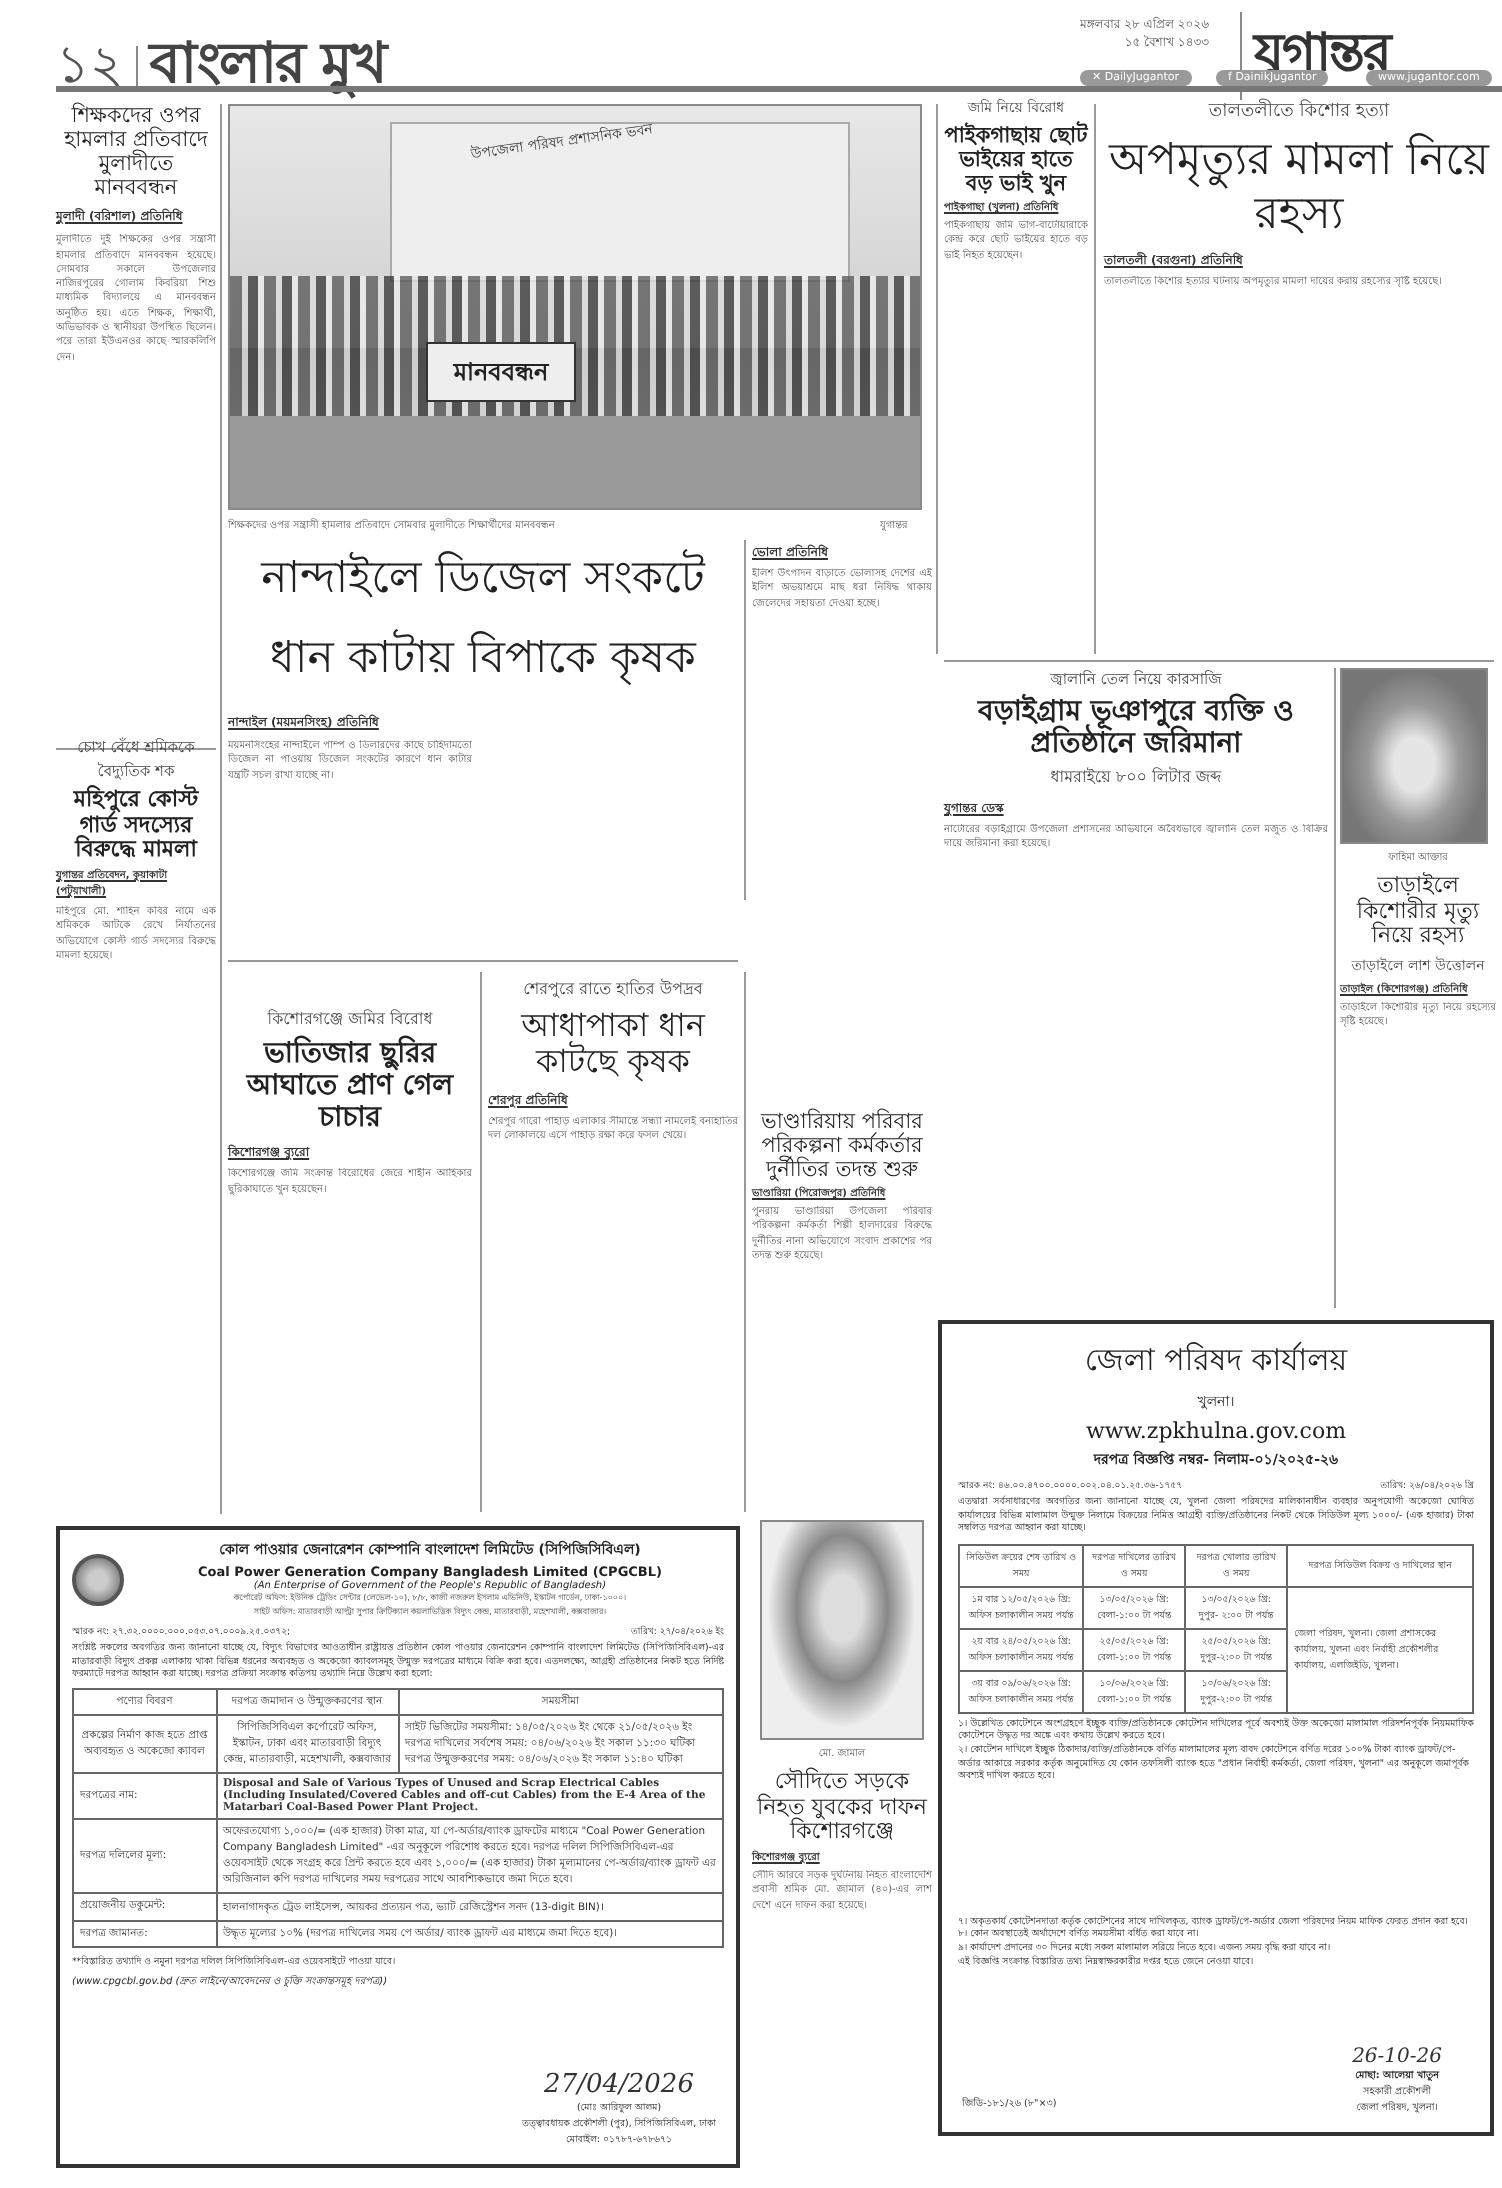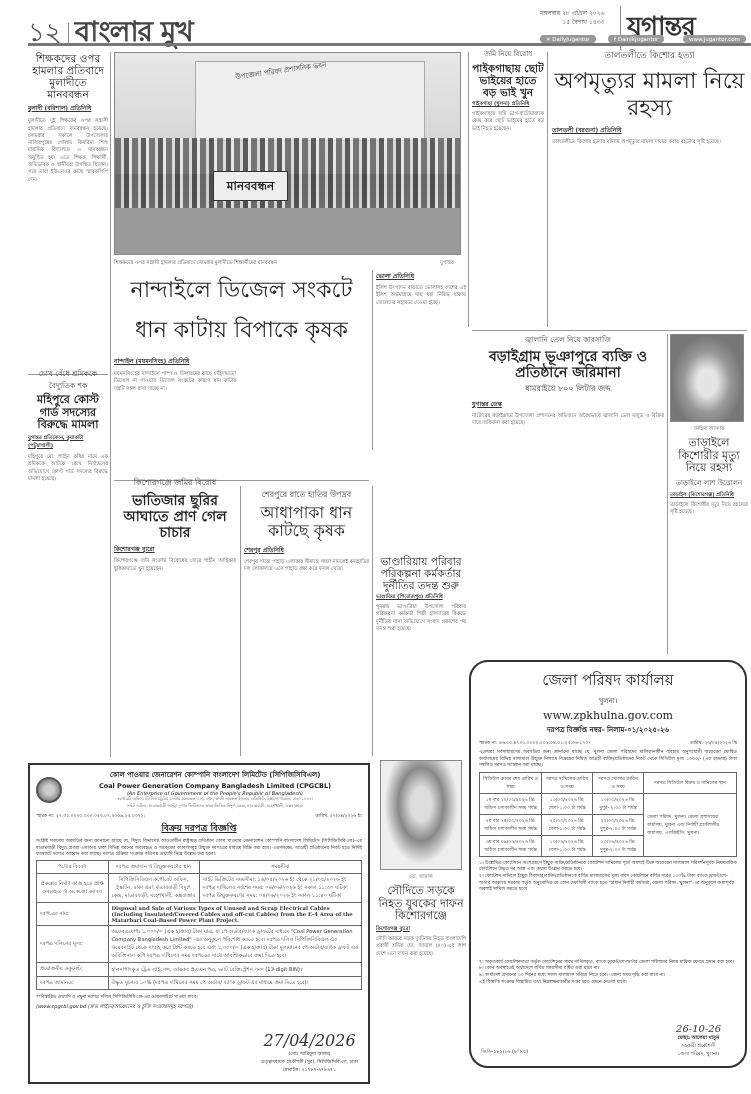--- a/index.html
+++ b/index.html
@@ -80,21 +80,21 @@
   </div>
 </div>
 <div class="abs vrule" style="left:372px;top:270px;height:180px;"></div>
 
 <div class="abs" style="left:376px;top:268px;width:90px;">
   <div class="byline" style="margin-top:3px;">ভোলা প্রতিনিধি</div>
   <div class="text-block" style="height:208px;margin-top:2px;">ইলিশ উৎপাদন বাড়াতে ভোলাসহ দেশের এই ইলিশ অভয়াশ্রমে মাছ ধরা নিষিদ্ধ থাকায় জেলেদের সহায়তা দেওয়া হচ্ছে।</div>
 </div>
 <div class="abs hrule" style="left:114px;top:480px;width:255px;"></div>
 
-<div class="abs" style="left:114px;top:476px;width:122px;">
+<div class="abs" style="left:114px;top:503px;width:122px;">
   <div class="kicker" style="font-size:8px;">কিশোরগঞ্জে জমির বিরোধ</div>
   <div class="hd" style="font-size:14px;margin-top:3px;font-weight:bold;">ভাতিজার ছুরির আঘাতে প্রাণ গেল চাচার</div>
   <div class="byline" style="margin-top:4px;">কিশোরগঞ্জ ব্যুরো</div>
   <div class="text-block" style="height:160px;margin-top:2px;">কিশোরগঞ্জে জমি সংক্রান্ত বিরোধের জেরে শাহীন আহিকার ছুরিকাঘাতে খুন হয়েছেন।</div>
 </div>
 <div class="abs vrule" style="left:240px;top:486px;height:270px;"></div>
 
 <div class="abs" style="left:244px;top:488px;width:125px;">
   <div class="kicker" style="font-size:8px;">শেরপুরে রাতে হাতির উপদ্রব</div>
   <div class="hd" style="font-size:16px;margin-top:3px;">আধাপাকা ধান কাটছে কৃষক</div>
@@ -160,21 +160,20 @@
       <div style="font-size:6.5px;font-weight:bold;margin-top:1px;">Coal Power Generation Company Bangladesh Limited (CPGCBL)</div>
       <div style="font-size:5px;font-style:italic;">(An Enterprise of Government of the People's Republic of Bangladesh)</div>
       <div style="font-size:4px;color:#444;">কর্পোরেট অফিস: ইউনিক ট্রেডিং সেন্টার (লেভেল-১০), ৮/৮, কাজী নজরুল ইসলাম এভিনিউ, ইস্কাটন গার্ডেন, ঢাকা-১০০০।</div>
       <div style="font-size:4px;color:#444;">সাইট অফিস: মাতারবাড়ী আল্ট্রা সুপার ক্রিটিক্যাল কয়লাভিত্তিক বিদ্যুৎ কেন্দ্র, মাতারবাড়ী, মহেশখালী, কক্সবাজার।</div>
     </div>
   </div>
   <div style="display:flex;justify-content:space-between;font-size:4.5px;margin-top:3px;font-family:'DejaVu Sans',sans-serif;">
     <span>স্মারক নং: ২৭.৩২.০০০০.০০০.০৫৩.০৭.০০০৯.২৫.০৩৭২;</span>
     <span>তারিখ: ২৭/০৪/২০২৬ ইং</span>
   </div>
-  <div style="text-align:center;font-size:9px;font-weight:bold;text-decoration:underline;margin-top:1px;font-family:'DejaVu Sans',sans-serif;">বিক্রয় দরপত্র বিজ্ঞপ্তি</div>
   <div style="font-size:4.6px;line-height:6.5px;margin-top:2px;text-align:justify;font-family:'DejaVu Sans',sans-serif;">সংশ্লিষ্ট সকলের অবগতির জন্য জানানো যাচ্ছে যে, বিদ্যুৎ বিভাগের আওতাধীন রাষ্ট্রায়ত্ত প্রতিষ্ঠান কোল পাওয়ার জেনারেশন কোম্পানি বাংলাদেশ লিমিটেড (সিপিজিসিবিএল)-এর মাতারবাড়ী বিদ্যুৎ প্রকল্প এলাকায় থাকা বিভিন্ন ধরনের অব্যবহৃত ও অকেজো ক্যাবলসমূহ উন্মুক্ত দরপত্রের মাধ্যমে বিক্রি করা হবে। এতদলক্ষ্যে, আগ্রহী প্রতিষ্ঠানের নিকট হতে নির্দিষ্ট ফরম্যাটে দরপত্র আহ্বান করা যাচ্ছে। দরপত্র প্রক্রিয়া সংক্রান্ত কতিপয় তথ্যাদি নিম্নে উল্লেখ করা হলো:</div>
   <table class="ad" style="width:100%;margin-top:2px;">
     <tbody>
         <tr>
       <th style="width:22%">পণ্যের বিবরণ</th>
       <th style="width:28%">দরপত্র জমাদান ও উন্মুক্তকরণের স্থান</th>
       <th>সময়সীমা</th>
     </tr>
     <tr>
       <td style="text-align:center">প্রকল্পের নির্মাণ কাজ হতে প্রাপ্ত অব্যবহৃত ও অকেজো ক্যাবল</td>
@@ -199,28 +198,28 @@
     </tr>
     <tr>
       <td>দরপত্র জামানত:</td>
       <td colspan="2">উদ্ধৃত মূল্যের ১০% (দরপত্র দাখিলের সময় পে অর্ডার/ ব্যাংক ড্রাফট এর মাধ্যমে জমা দিতে হবে)।</td>
     </tr>
   </tbody>
     </table>
   <div style="font-size:4.6px;margin-top:3px;font-family:'DejaVu Sans',sans-serif;">**বিস্তারিত তথ্যাদি ও নমুনা দরপত্র দলিল সিপিজিসিবিএল-এর ওয়েবসাইটে পাওয়া যাবে।</div>
   <div style="font-size:5px;font-style:italic;margin-top:2px;font-family:'DejaVu Sans',sans-serif;">(www.cpgcbl.gov.bd (দ্রুত লাইনে/আবেদনের ও চুক্তি সংক্রান্তসমূহ দরপত্র))</div>
   <div style="position:absolute;right:10px;bottom:8px;text-align:center;font-size:4.6px;font-family:'DejaVu Sans',sans-serif;">
-    <div class="sig" style="font-size:16px;">27/04/2026</div>
+    <div class="sig" style="font-size:13px;">27/04/2026</div>
     <div>(মোঃ আরিফুল আলম)</div>
     <div>তত্ত্বাবধায়ক প্রকৌশলী (পুর), সিপিজিসিবিএল, ঢাকা</div>
     <div>মোবাইল: ০১৭৮৭-৬৭৮৬৭১</div>
   </div>
 </div>
 
-<div class="abs ad-box" style="left:469px;top:660px;width:278px;height:408px;padding:6px 8px;border-radius:19px;">
+<div class="abs ad-box" style="left:469px;top:660px;width:278px;height:408px;padding:6px 8px;">
   <div style="text-align:center;font-size:15px;font-family:'DejaVu Sans',sans-serif;">জেলা পরিষদ কার্যালয়</div>
   <div style="text-align:center;font-size:7px;margin-top:2px;font-family:'DejaVu Sans',sans-serif;">খুলনা।</div>
   <div style="text-align:center;font-size:11px;margin-top:2px;font-family:'DejaVu Serif',serif;">www.zpkhulna.gov.com</div>
   <div style="text-align:center;font-size:7px;font-weight:bold;margin-top:2px;font-family:'DejaVu Sans',sans-serif;">দরপত্র বিজ্ঞপ্তি নম্বর- নিলাম-০১/২০২৫-২৬</div>
   <div style="display:flex;justify-content:space-between;font-size:4.5px;margin-top:4px;font-family:'DejaVu Sans',sans-serif;">
     <span>স্মারক নং: ৪৬.০০.৪৭০০.০০০০.০০২.০৪.০১.২৫.৩৬-১৭৫৭</span>
     <span>তারিখ: ২৬/০৪/২০২৬ খ্রি</span>
   </div>
   <div style="font-size:4.6px;line-height:6.6px;margin-top:2px;text-align:justify;font-family:'DejaVu Sans',sans-serif;">এতদ্বারা সর্বসাধারণের অবগতির জন্য জানানো যাচ্ছে যে, খুলনা জেলা পরিষদের মালিকানাধীন ব্যবহার অনুপযোগী অকেজো ঘোষিত কার্যালয়ের বিভিন্ন মালামাল উন্মুক্ত নিলামে বিক্রয়ের নিমিত্ত আগ্রহী ব্যক্তি/প্রতিষ্ঠানের নিকট থেকে সিডিউল মূল্য ১০০০/- (এক হাজার) টাকা সম্বলিত দরপত্র আহ্বান করা যাচ্ছে।</div>
   <table class="ad" style="width:100%;margin-top:3px;font-size:4.6px;">

